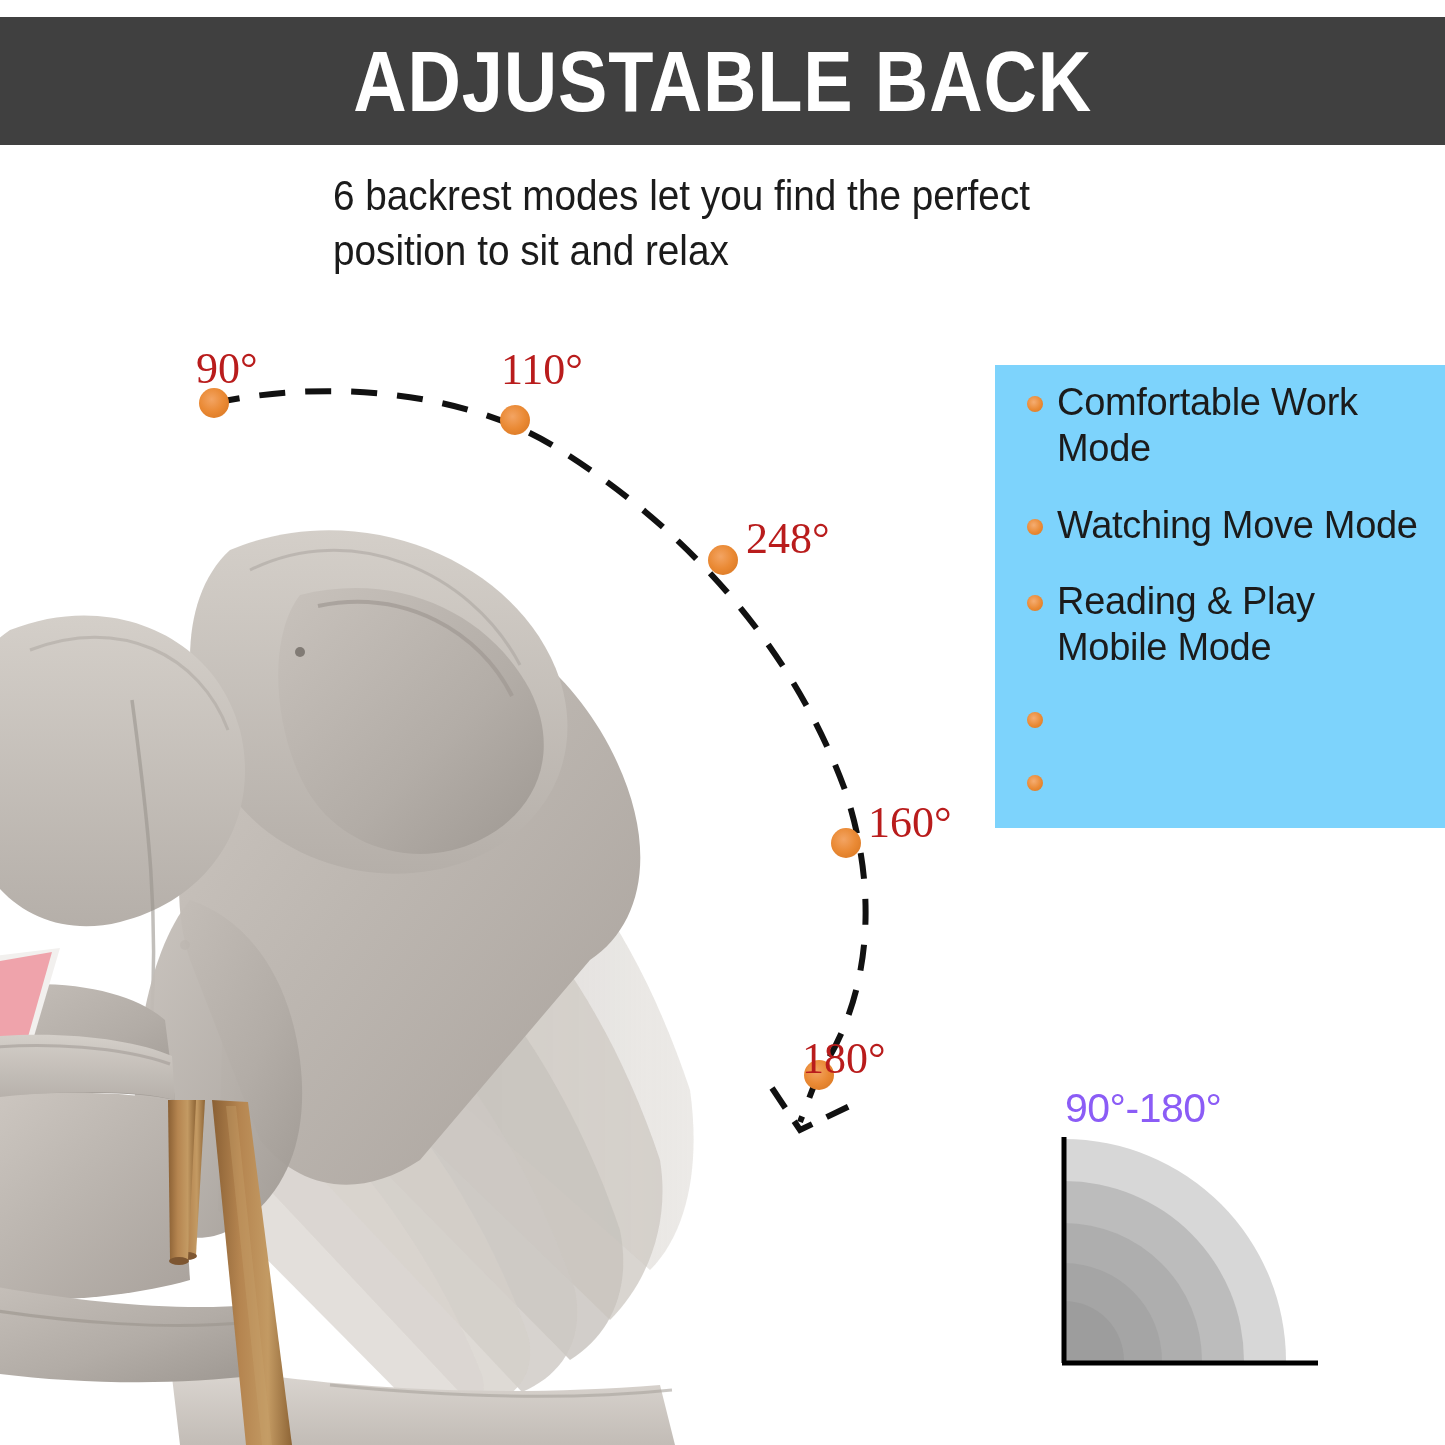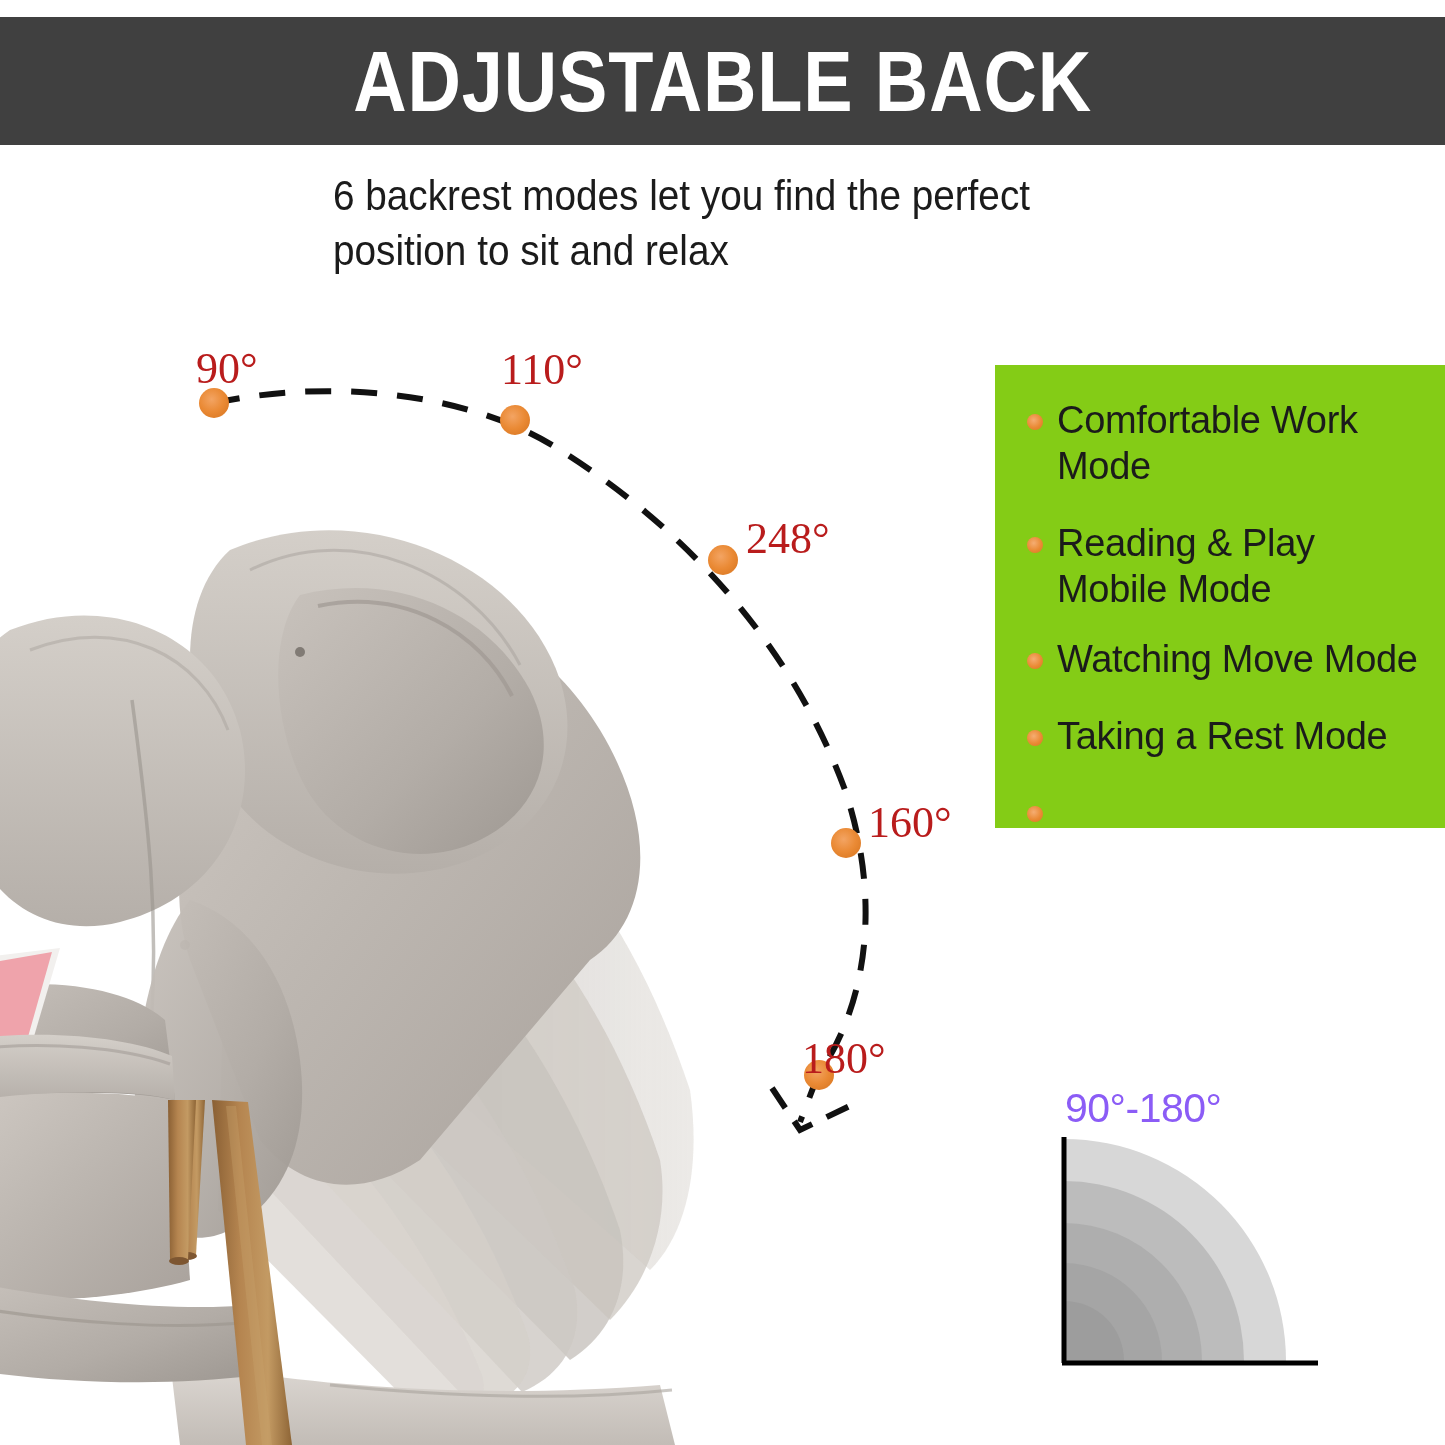--- a/index.html
+++ b/index.html
@@ -98,22 +98,22 @@
     letter-spacing: 0px;
   }
 
   
   .mode-panel {
     position: absolute;
     left: 995px;
     top: 365px;
     width: 450px;
     height: 463px;
-    background: #84cc16;
-    padding: 32px 22px 24px 32px;
+    background: #7dd3fc;
+    padding: 14px 22px 24px 32px;
   }
   .mode-list { list-style: none; }
   .mode-item {
     position: relative;
     display: flex;
     align-items: flex-start;
     margin-bottom: 30px;
   }
   .mode-item:last-child { margin-bottom: 0; }
   .mode-bullet {
@@ -294,36 +294,35 @@
   </div>
 
   <div class="mode-panel">
     <ul class="mode-list">
 
       <li class="mode-item">
         <span class="mode-bullet"></span>
         <span class="mode-text">Comfortable Work Mode</span>
       </li>
 
+      <li class="mode-item">
+        <span class="mode-bullet"></span>
+        <span class="mode-text">Watching Move Mode</span>
+      </li>
+
       <li class="mode-item two-line">
         <span class="mode-bullet"></span>
         <span class="mode-text">
           <span>Reading &amp; Play</span><br>
           <span>Mobile Mode</span>
         </span>
       </li>
 
       <li class="mode-item">
         <span class="mode-bullet"></span>
-        <span class="mode-text">Watching Move Mode</span>
-      </li>
-
-      <li class="mode-item">
-        <span class="mode-bullet"></span>
-        <span class="mode-text">Taking a Rest Mode</span>
       </li>
 
       <li class="mode-item">
         <span class="mode-bullet"></span>
       </li>
 
     </ul>
   </div>
 
   <div class="quad-diagram">

